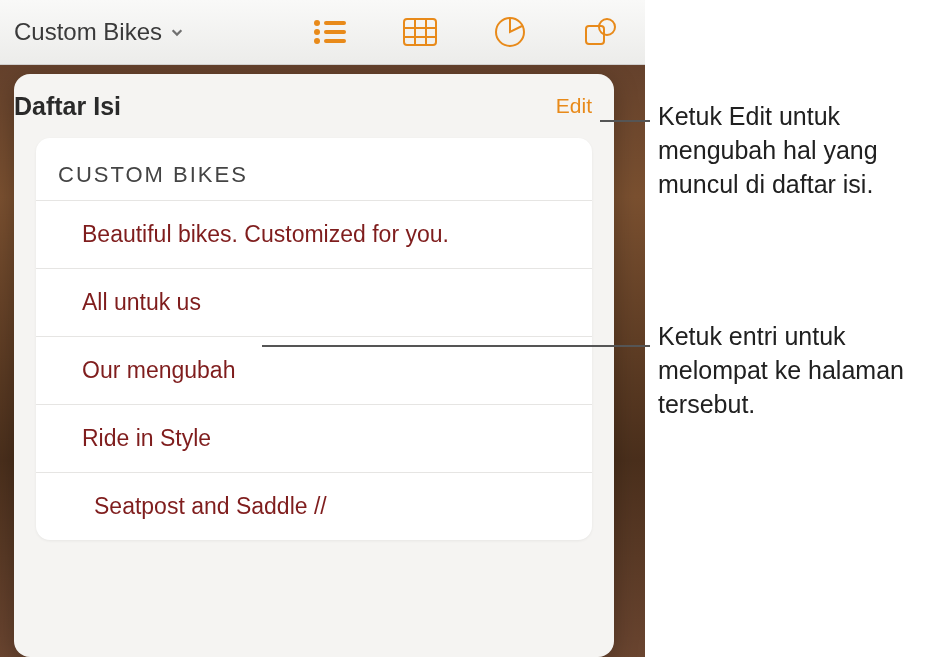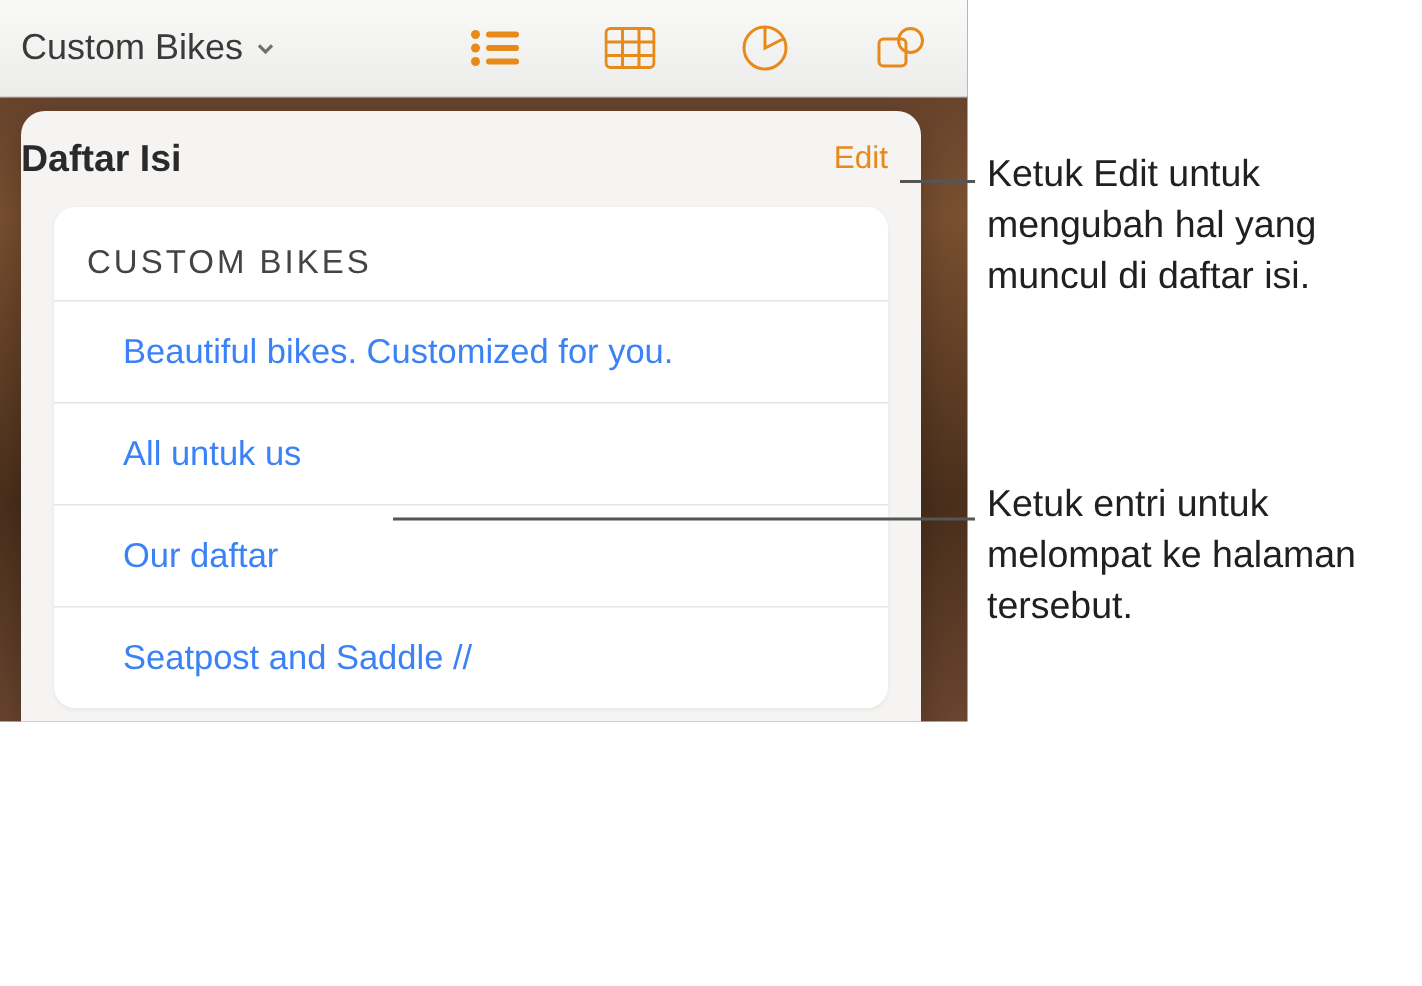--- a/index.html
+++ b/index.html
@@ -7,21 +7,21 @@
       font-family: -apple-system, "Helvetica Neue", Helvetica, Arial, sans-serif;
       width: 948px;
       height: 657px;
       overflow: hidden;
       position: relative;
       background: #fff;
     }
     .app-area {
       position: relative;
       width: 645px;
-      height: 481px;
+      height: 657px;
       background: linear-gradient(180deg, #5a3a2a 0%, #7a5030 30%, #4a2f1c 70%, #6a4530 100%);
       overflow: hidden;
     }
     .toolbar {
       position: absolute;
       top: 0; left: 0; right: 0;
       height: 65px;
       background: linear-gradient(#f9f9f8, #ececea);
       border-bottom: 1px solid #d0cfce;
       display: flex;
@@ -125,25 +125,25 @@
     .toc-section {
       padding: 24px 22px 12px 22px;
       font-size: 22px;
       letter-spacing: 2px;
       color: #444;
       border-bottom: 1px solid #e6e5e3;
     }
     .toc-item {
       padding: 20px 22px 20px 46px;
       font-size: 23px;
-      color: #3b82f6;
+      color: #7f1d1d;
       border-bottom: 1px solid #e6e5e3;
       cursor: pointer;
     }
-    .toc-item:last-child { border-bottom: none; }
+    .toc-item:last-child { border-bottom: none; margin-left: 12px; }
 
     
     .callout {
       position: absolute;
       font-size: 25px;
       line-height: 1.35;
       color: #202020;
     }
     .callout-1 { left: 658px; top: 100px; width: 285px; }
     .callout-2 { left: 658px; top: 320px; width: 290px; }
@@ -214,21 +214,22 @@
     <div class="popover-arrow"></div>
     <div class="popover-header">
       <span class="popover-title">Daftar Isi</span>
       <span class="popover-edit">Edit</span>
     </div>
 
     <div class="toc-card">
       <div class="toc-section">CUSTOM  BIKES</div>
       <div class="toc-item">Beautiful bikes. Customized for you.</div>
       <div class="toc-item">All untuk us</div>
-      <div class="toc-item">Our daftar</div>
+      <div class="toc-item">Our mengubah</div>
+      <div class="toc-item">Ride in Style</div>
       <div class="toc-item">Seatpost and Saddle //</div>
     </div>
   </div>
 
 </div>
 
 <div class="callout callout-1">Ketuk Edit untuk mengubah hal yang muncul di daftar isi.</div>
 <div class="callout callout-2">Ketuk entri untuk melompat ke halaman tersebut.</div>
 
 <div class="leader leader-1"></div>

